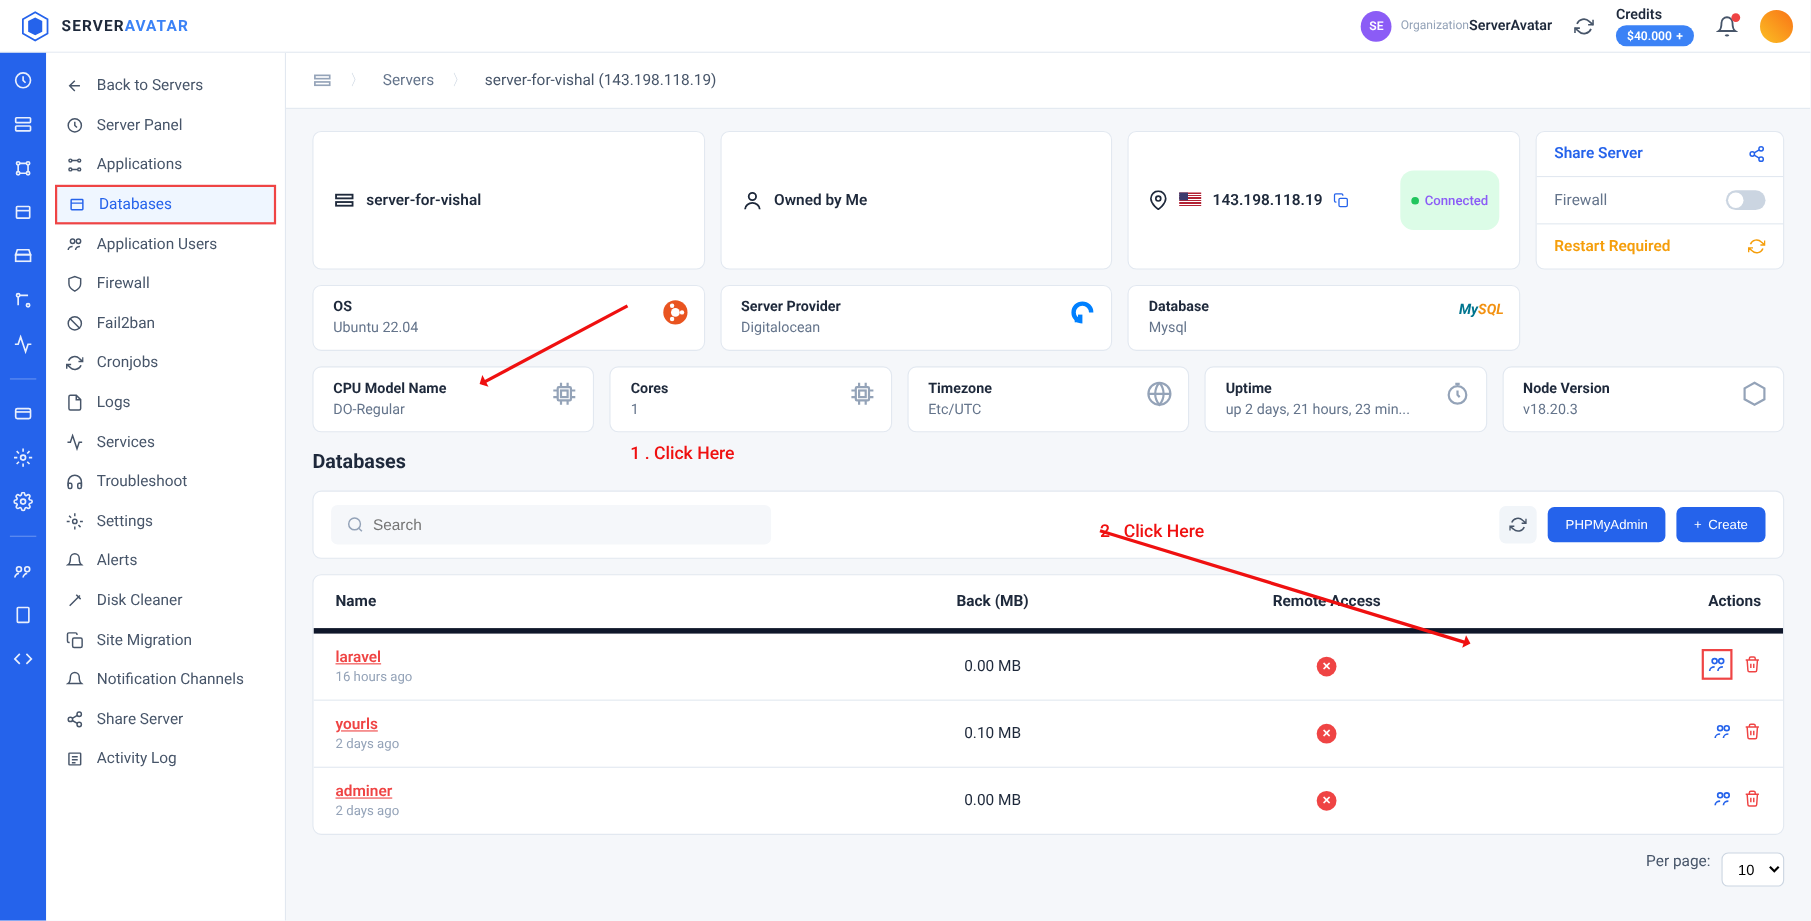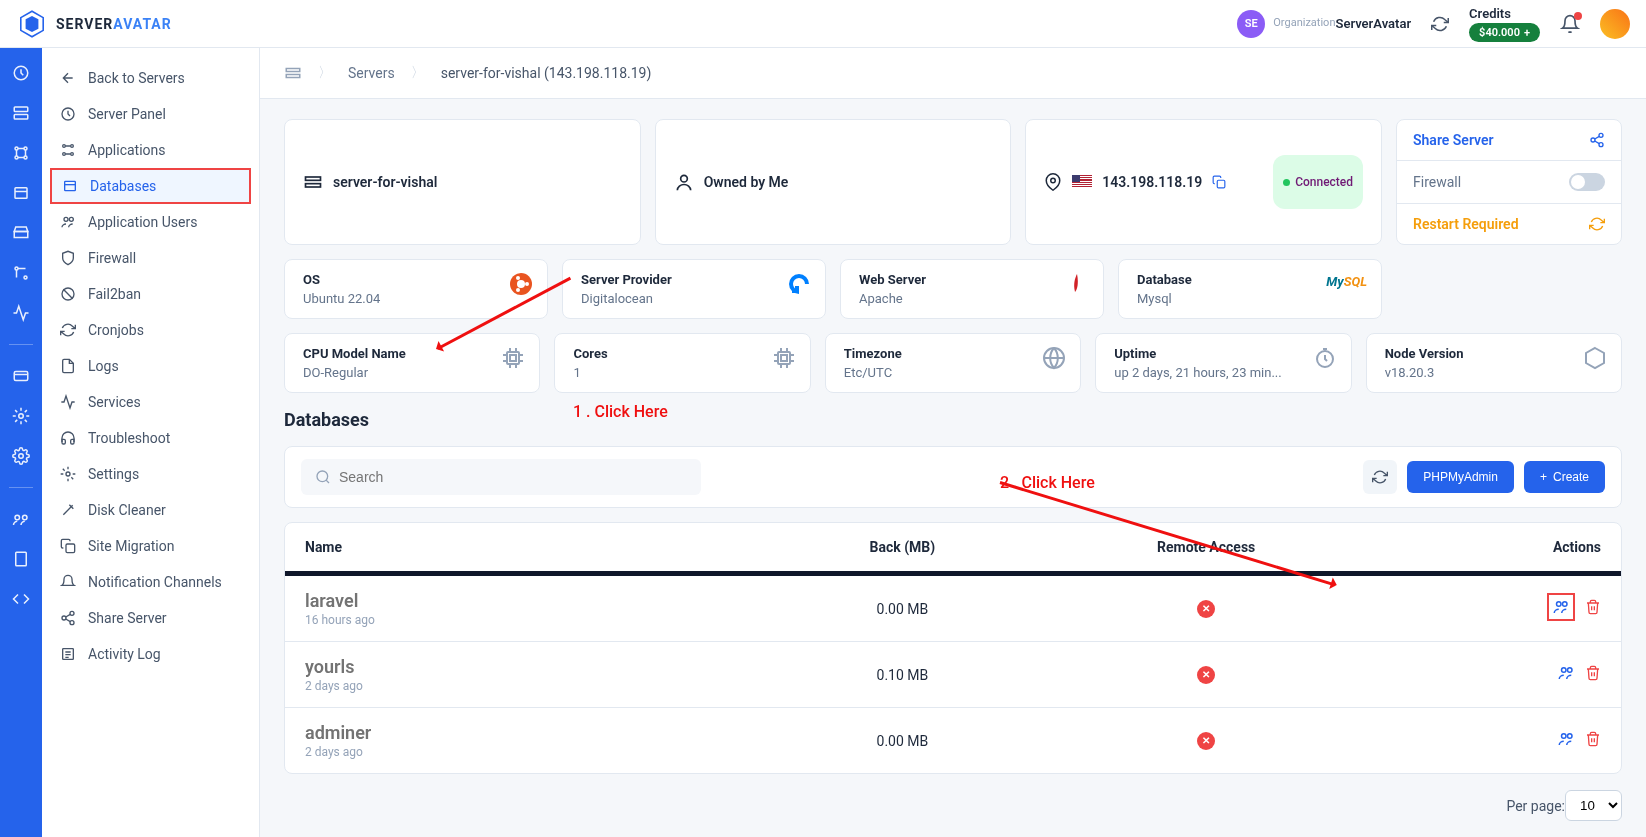--- a/index.html
+++ b/index.html
@@ -11,21 +11,21 @@
 .logo-text-server { color: #1e293b; }
 .logo-text-avatar { color: #3b82f6; }
 .topbar-right { display: flex; align-items: center; gap: 20px; }
 .org-block { display: flex; align-items: center; gap: 8px; }
 .org-badge { width: 28px; height: 28px; border-radius: 50%; background: #8b5cf6; color: #fff; display: flex; align-items: center; justify-content: center; font-size: 11px; font-weight: 600; }
 .org-text { display: flex; }
 .org-label { font-size: 11px; color: #94a3b8; }
 .org-name { font-size: 13px; font-weight: 600; color: #1e293b; }
 .credits-block { display: flex; flex-direction: column; gap: 2px; }
 .credits-label { font-size: 13px; font-weight: 600; color: #1e293b; }
-.credits-badge { background: #15803d; color: #fff; padding: 3px 10px; border-radius: 12px; font-size: 11px; font-weight: 600; display: flex; align-items: center; gap: 4px; }
+.credits-badge { background: #3b82f6; color: #fff; padding: 3px 10px; border-radius: 12px; font-size: 11px; font-weight: 600; display: flex; align-items: center; gap: 4px; }
 .bell-icon { position: relative; }
 .bell-dot { position: absolute; top: -2px; right: -2px; width: 8px; height: 8px; background: #ef4444; border-radius: 50%; }
 .avatar { width: 30px; height: 30px; border-radius: 50%; background: linear-gradient(45deg,#fbbf24,#f97316); }
 
 .layout { display: flex; height: calc(100vh - 48px); }
 
 .iconbar { width: 42px; background: #2563eb; display: flex; flex-direction: column; align-items: center; padding-top: 16px; gap: 22px; color: #fff; }
 .iconbar .ic { width: 18px; height: 18px; cursor: pointer; opacity: 0.9; }
 .iconbar .sep { width: 24px; height: 1px; background: rgba(255,255,255,0.3); }
 
@@ -44,21 +44,21 @@
 
 .info-row { display: flex; gap: 14px; margin-bottom: 14px; }
 .info-card { background: #fff; border: 1px solid #e2e8f0; border-radius: 8px; padding: 14px 18px; display: flex; align-items: center; gap: 10px; }
 .info-card.flex1 { flex: 1; }
 .info-card.right-col { width: 226px; flex-direction: column; align-items: stretch; gap: 0; padding: 0; }
 .info-card.right-col .right-row { display: flex; align-items: center; justify-content: space-between; padding: 12px 16px; border-bottom: 1px solid #e2e8f0; font-size: 14px; }
 .info-card.right-col .right-row:last-child { border-bottom: none; }
 .info-card.right-col .right-row.blue { color: #2563eb; font-weight: 600; }
 .info-card.right-col .right-row.orange { color: #f59e0b; font-weight: 600; }
 
-.status-badge { background: #dcfce7; color: #701a75; padding: 20px 10px; border-radius: 12px; font-size: 12px; font-weight: 500; display: flex; align-items: center; gap: 5px; }
+.status-badge { background: #dcfce7; color: #8b5cf6; padding: 20px 10px; border-radius: 12px; font-size: 12px; font-weight: 500; display: flex; align-items: center; gap: 5px; }
 .status-dot { width: 7px; height: 7px; background: #22c55e; border-radius: 50%; }
 
 .stat-row { display: flex; gap: 14px; margin-bottom: 14px; }
 .stat-card { flex: 1; background: #fff; border: 1px solid #e2e8f0; border-radius: 8px; padding: 12px 18px; position: relative; }
 .stat-label { font-size: 13px; font-weight: 700; color: #1e293b; margin-bottom: 4px; }
 .stat-value { font-size: 13px; color: #64748b; }
 .stat-icon { position: absolute; top: 12px; right: 14px; width: 24px; height: 24px; color: #94a3b8; }
 .stat-icon.ubuntu { color: #e95420; }
 .stat-icon.do { color: #0080ff; }
 .stat-icon.apache { color: #d12127; }
@@ -76,29 +76,29 @@
 .btn-primary { background: #2563eb; color: #fff; }
 
 .table-wrap { background: #fff; border: 1px solid #e2e8f0; border-radius: 8px; overflow: hidden; }
 .table-head { display: flex; padding: 16px 20px; font-weight: 700; font-size: 14px; border-bottom: 5px solid #0f172a; }
 .table-row { display: flex; padding: 14px 20px; border-bottom: 1px solid #e2e8f0; align-items: center; }
 .table-row:last-child { border-bottom: none; }
 .col-name { flex: 2.2; }
 .col-size { flex: 1.5; text-align: center; }
 .col-remote { flex: 1.5; text-align: center; }
 .col-actions { flex: 1.2; text-align: right; }
-.row-name { font-weight: 600; font-size: 18px; color: #737373; }
+.row-name { font-weight: 600; font-size: 14px; color: #ef4444; text-decoration: underline; }
 .row-time { font-size: 12px; color: #94a3b8; margin-top: 2px; }
 .remote-badge { display: inline-flex; width: 18px; height: 18px; background: #ef4444; border-radius: 50%; align-items: center; justify-content: center; color: #fff; font-size: 10px; font-weight: 700; }
 .action-btns { display: inline-flex; gap: 10px; align-items: center; }
 .action-users { color: #2563eb; cursor: pointer; }
 .action-users.boxed { border: 2px solid #ef4444; padding: 3px; }
 .action-delete { color: #ef4444; cursor: pointer; }
 
-.per-page { display: flex; align-items: center; justify-content: flex-end; margin-top: 16px; font-size: 14px; color: #475569; }
+.per-page { display: flex; align-items: flex-start; justify-content: flex-end; gap: 10px; margin-top: 16px; font-size: 14px; color: #475569; }
 .per-page select { padding: 6px 10px; border: 1px solid #cbd5e1; border-radius: 6px; background: #fff; }
 
 .toggle { width: 36px; height: 18px; background: #cbd5e1; border-radius: 10px; position: relative; }
 .toggle::after { content: ''; position: absolute; left: 2px; top: 2px; width: 14px; height: 14px; background: #fff; border-radius: 50%; }
 
 .flag { width: 20px; height: 14px; background: linear-gradient(#b22234 0 8%,#fff 8% 16%,#b22234 16% 24%,#fff 24% 32%,#b22234 32% 40%,#fff 40% 48%,#b22234 48% 56%,#fff 56% 64%,#b22234 64% 72%,#fff 72% 80%,#b22234 80% 88%,#fff 88% 100%); position: relative; display: inline-block; }
 .flag::before { content: ''; position: absolute; top: 0; left: 0; width: 8px; height: 7px; background: #3c3b6e; }
 
 
 .annotation { position: absolute; color: #ef1010; font-size: 16px; font-weight: 500; pointer-events: none; }
@@ -295,20 +295,26 @@
     </div>
     <div class="sidebar-item">
       <svg class="ic" viewBox="0 0 24 24" fill="none" stroke="currentColor" stroke-width="2">
           <circle cx="12" cy="12" r="3"></circle>
           <path d="M12 1v4M12 19v4M4.2 4.2l2.8 2.8M17 17l2.8 2.8M1 12h4M19 12h4"></path>
         </svg>
       <span>Settings</span>
     </div>
     <div class="sidebar-item">
       <svg class="ic" viewBox="0 0 24 24" fill="none" stroke="currentColor" stroke-width="2">
+          <path d="M18 8A6 6 0 0 0 6 8c0 7-3 9-3 9h18s-3-2-3-9"></path>
+        </svg>
+      <span>Alerts</span>
+    </div>
+    <div class="sidebar-item">
+      <svg class="ic" viewBox="0 0 24 24" fill="none" stroke="currentColor" stroke-width="2">
           <path d="M19 5L5 19M14 4l6 6"></path>
         </svg>
       <span>Disk Cleaner</span>
     </div>
     <div class="sidebar-item">
       <svg class="ic" viewBox="0 0 24 24" fill="none" stroke="currentColor" stroke-width="2">
           <rect x="9" y="9" width="13" height="13" rx="2"></rect>
           <path d="M5 15H4a2 2 0 0 1-2-2V4a2 2 0 0 1 2-2h9a2 2 0 0 1 2 2v1"></path>
         </svg>
       <span>Site Migration</span>
@@ -418,27 +424,20 @@
               <circle cx="9" cy="18" r="2" fill="#fff"></circle>
             </svg>
         </div>
         <div class="stat-card">
           <div class="stat-label">Server Provider</div>
           <div class="stat-value">Digitalocean</div>
           <svg class="stat-icon do" viewBox="0 0 24 24" fill="currentColor">
               <path d="M12 2a10 10 0 1 0 0 20v-4a6 6 0 1 1 6-6h4A10 10 0 0 0 12 2z"></path>
               <rect x="8" y="14" width="4" height="4"></rect>
               <rect x="5" y="18" width="3" height="3"></rect>
-            </svg>
-        </div>
-        <div class="stat-card">
-          <div class="stat-label">Web Server</div>
-          <div class="stat-value">Apache</div>
-          <svg class="stat-icon apache" viewBox="0 0 24 24" fill="currentColor">
-              <path d="M12 2c-2 4-4 10-2 18 2-2 4-8 2-18z"></path>
             </svg>
         </div>
         <div class="stat-card">
           <div class="stat-label">Database</div>
           <div class="stat-value">Mysql</div>
           <span class="stat-icon mysql-text" style="width:auto;top:14px"><span class="my">My</span>SQL</span>
         </div>
       </div>
 
       <div class="stat-row">

